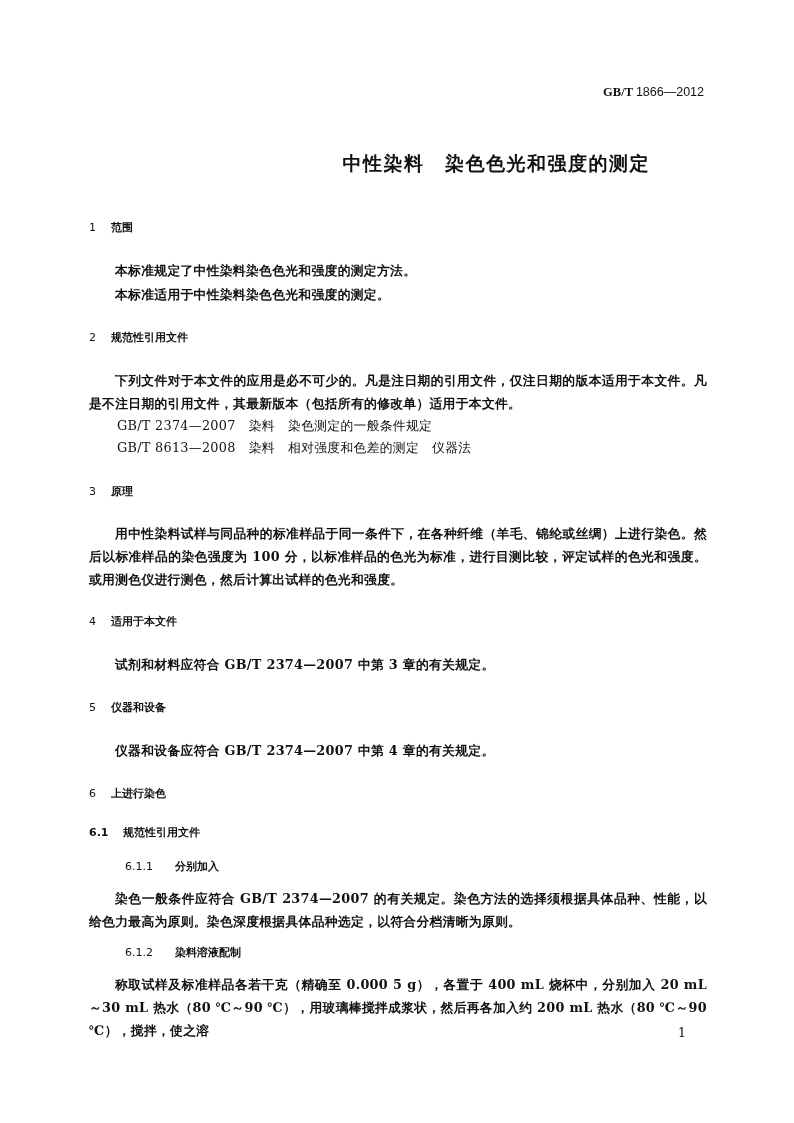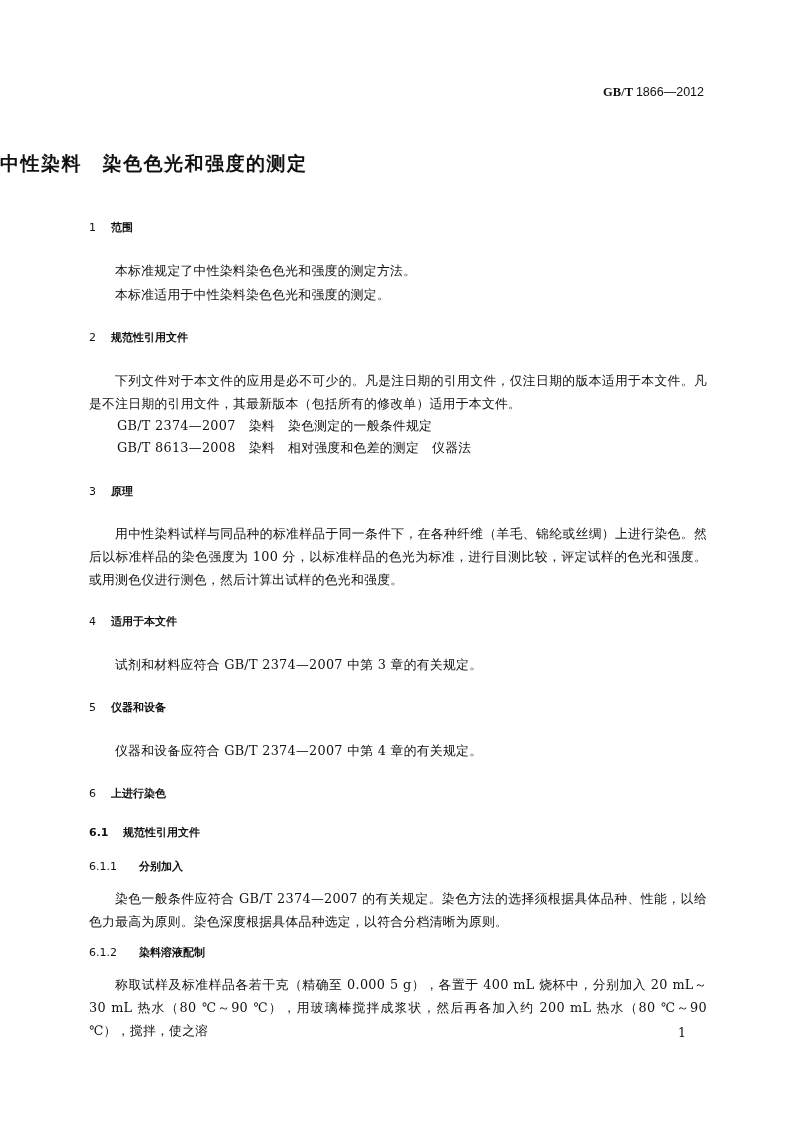--- a/index.html
+++ b/index.html
@@ -2,31 +2,31 @@
 <html><head>
   <meta charset="utf-8">
   <style>
     html, body { margin: 0; padding: 0; background: #ffffff; }
     body { width: 794px; height: 1123px; position: relative; overflow: hidden;
            font-family: "DejaVu Serif", "Liberation Serif", serif; color: #111; }
     .abs { position: absolute; white-space: nowrap; }
     .std-no { right: 90px; top: 85px; font-size: 12.5px; font-weight: bold;
               font-family: "Liberation Serif", "DejaVu Serif", serif; margin-left: 32px; }
     .std-no .num { font-family: "Liberation Sans", "DejaVu Sans", sans-serif; font-weight: normal; }
-    .title { left: 0; width: 650px; text-align: left; top: 151px; font-size: 19px;
+    .title { left: 0; width: 650px; text-align: right; top: 151px; font-size: 19px;
              font-weight: bold; letter-spacing: 1.5px;
              font-family: "DejaVu Sans", "Liberation Sans", sans-serif; }
     .h1 { left: 89px; font-size: 11px; font-weight: bold;
           font-family: "DejaVu Sans", "Liberation Sans", sans-serif; }
     .h1 .n { font-weight: normal; display: inline-block; width: 22px; }
     .h2 .n { width: 34px; font-weight: bold; }
-    .h3 .n { width: 50px; }
+    .h3 .n { width: 50px; margin-left: 36px; }
     .p { left: 89px; width: 618px; font-size: 12.8px; line-height: 23px;
          white-space: normal; text-indent: 26px; text-align: justify;
-         text-align-last: left; letter-spacing: 0.3px; }
+         text-align-last: left; letter-spacing: 0.3px; font-weight: bold; }
     .ref { left: 117px; font-size: 12.8px; letter-spacing: 0.3px; }
     .pageno { left: 678px; top: 1025px; font-size: 12.5px; }
   </style>
 </head>
 <body>
 
 <div class="abs std-no">
   <span>GB/T</span>
   <span class="num">1866—2012</span>
 </div>

